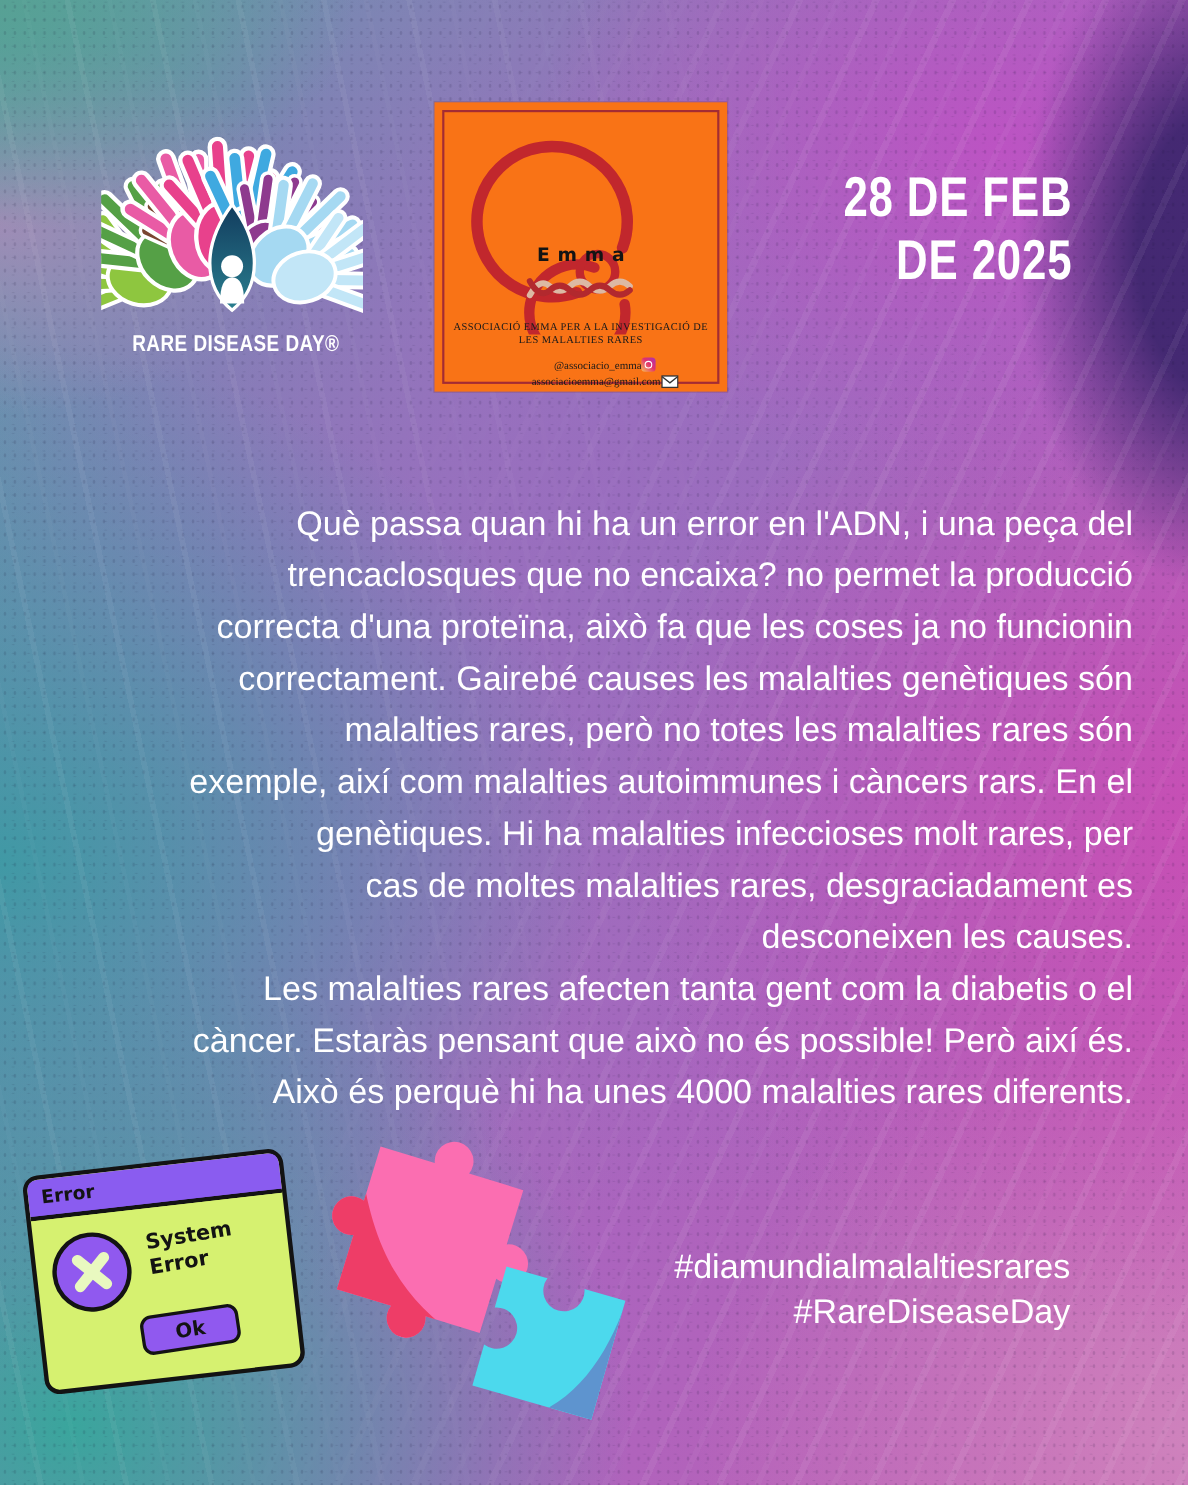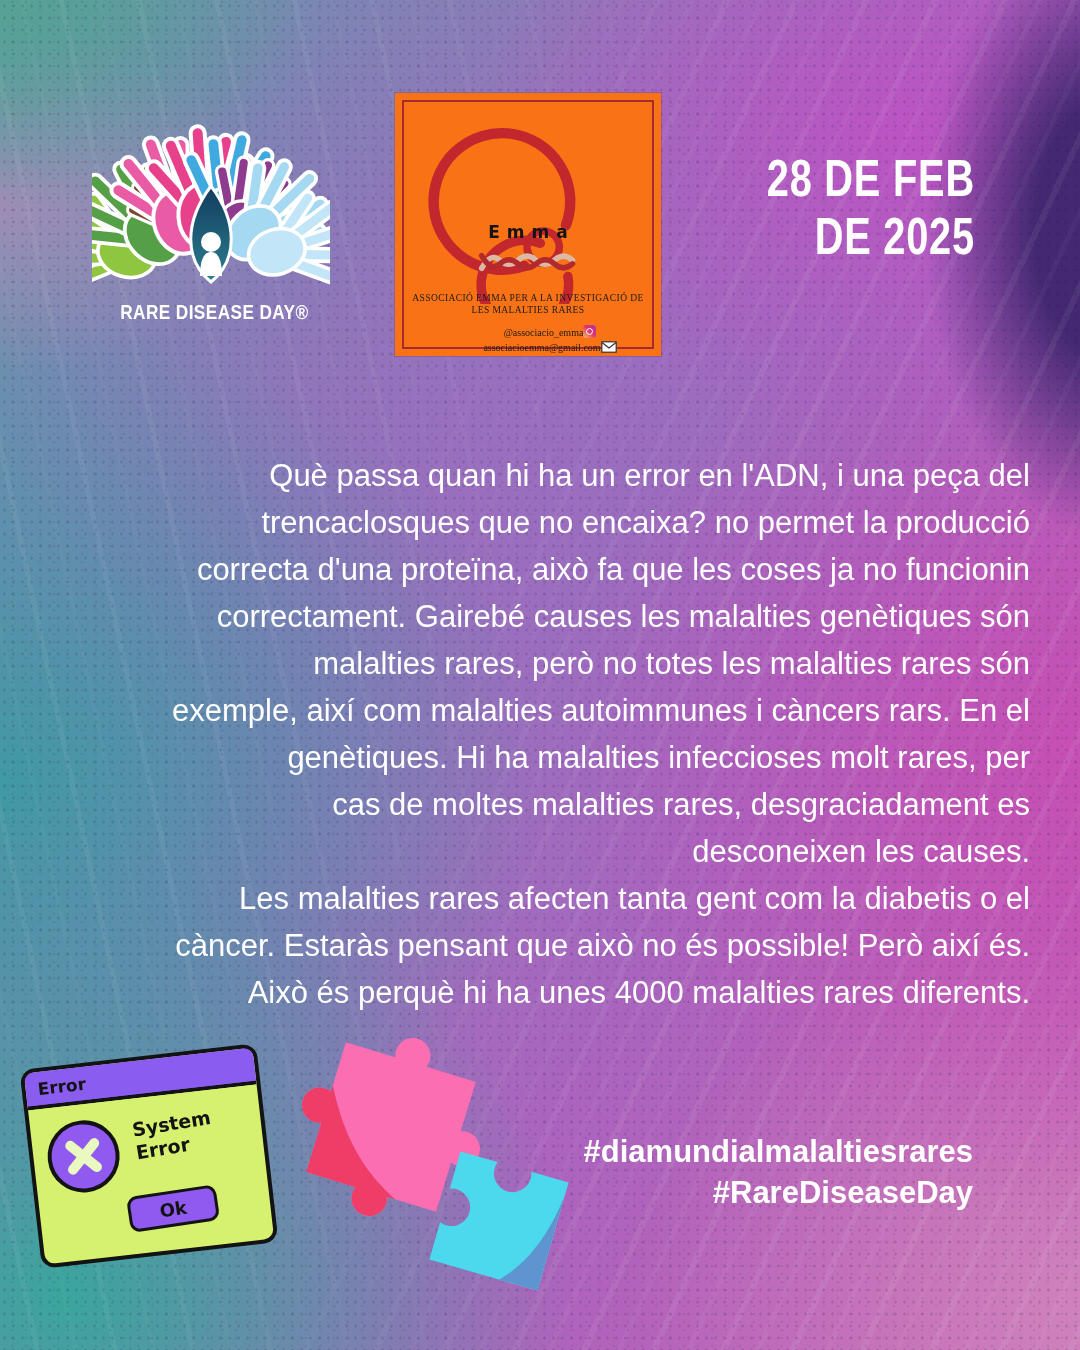--- a/index.html
+++ b/index.html
@@ -134,21 +134,21 @@
     box-sizing:border-box;transform:rotate(-2deg);
   }
 
   
   .puzzle-pink{position:absolute;left:296px;top:1032px;transform:rotate(17deg);}
   .puzzle-blue{position:absolute;left:424px;top:1146px;transform:rotate(16deg);}
 
   
   .hashtags{
     position:absolute;right:107px;top:1131px;text-align:right;color:#fff;
-    font-weight:700;font-size:31px;line-height:41px;white-space:nowrap;
+    font-weight:400;font-size:31px;line-height:41px;white-space:nowrap;
   }
 </style>
 </head>
 <body>
 
 <div class="bg"></div>
 <div class="bg-strokes-right"></div>
 <div class="bg-strokes-left"></div>
 <div class="bg-noise"></div>
 

